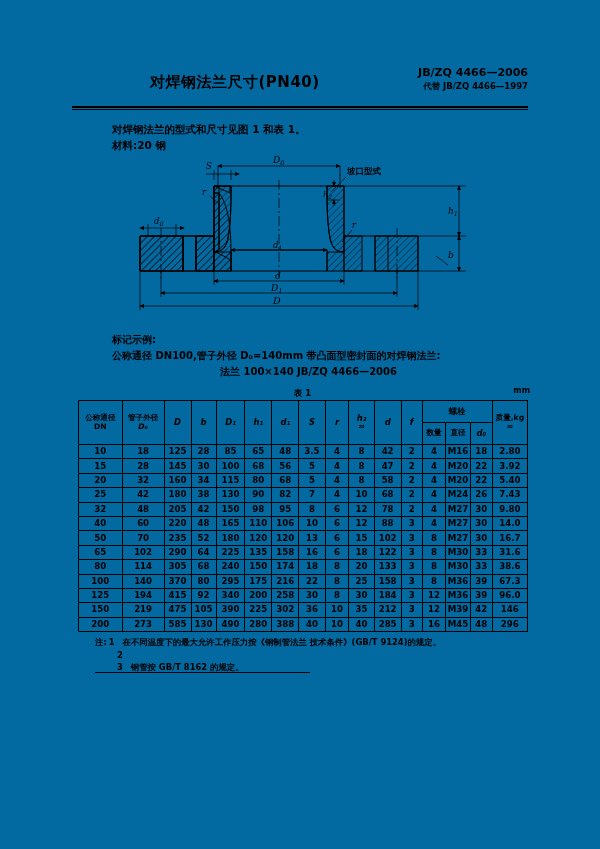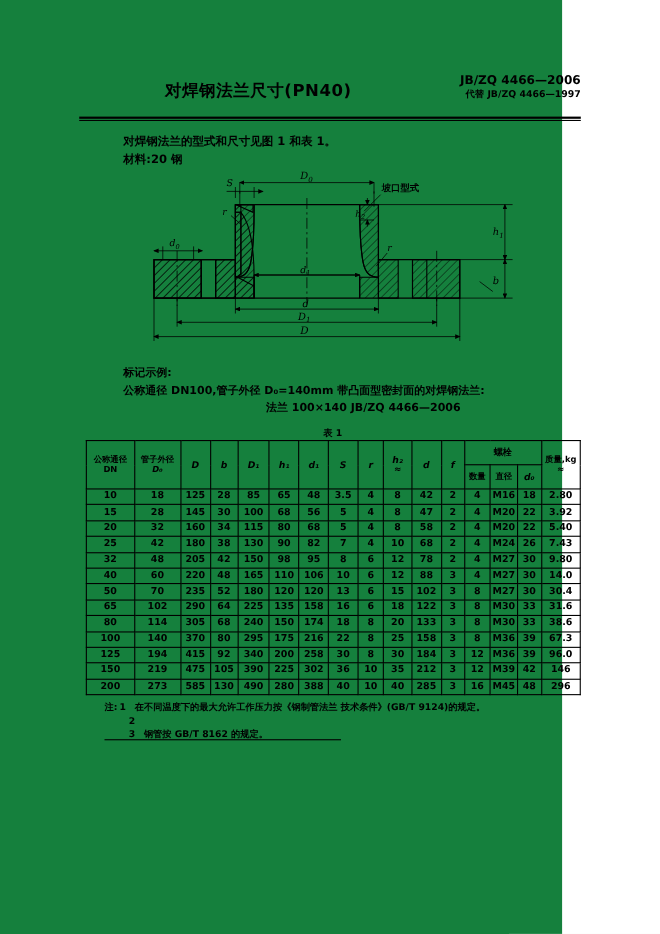--- a/index.html
+++ b/index.html
@@ -1,21 +1,21 @@
 <!DOCTYPE html>
 <html><head>
 <meta charset="utf-8">
 <style>
   html,body{margin:0;padding:0;background:#ffffff;}
   body{
     width:600px;height:849px;position:relative;overflow:hidden;
     font-family:"DejaVu Sans","Liberation Sans",sans-serif;
     color:#000;
   }
-  .page{position:absolute;left:0;top:0;width:511px;height:849px;background:#15803d;}
+  .page{position:absolute;left:0;top:0;width:600px;height:849px;background:#0369a1;}
 
   
   .hdr{position:absolute;left:72px;top:66px;width:456px;}
   .hdr-row{display:flex;align-items:flex-end;justify-content:space-between;}
   .doc-title{
     font-size:15px;font-weight:bold;letter-spacing:.5px;
     margin-left:78px;white-space:nowrap;
   }
   .std-block{text-align:right;line-height:1.35;}
   .std-no{font-size:11px;font-weight:bold;white-space:nowrap;text-align:center;}
@@ -29,21 +29,21 @@
 
   
   .figwrap{position:absolute;left:118px;top:152px;width:374px;height:168px;}
   .figwrap svg{display:block;}
   .fig-cap{position:absolute;left:118px;top:318px;width:374px;text-align:center;
            font-size:8.5px;font-weight:bold;}
 
   
   .mark{position:absolute;left:112px;top:332px;font-size:10px;font-weight:bold;line-height:1.6;}
   .mark div{white-space:nowrap;}
-  .mark .ind{padding-left:108px;text-align:center;}
+  .mark .ind{padding-left:108px;}
 
   
   .tbl-cap{position:absolute;left:75px;top:388px;width:455px;text-align:center;
            font-size:8.5px;font-weight:bold;}
   .unit{position:absolute;left:75px;top:386px;width:455px;text-align:right;
         font-size:8px;font-weight:bold;}
   .tablebox{position:absolute;left:78px;top:400px;width:450px;}
   table{border-collapse:collapse;width:450px;font-size:8.2px;font-weight:bold;}
   table td,table th{
     border:1px solid #000;text-align:center;vertical-align:middle;padding:0;
@@ -251,20 +251,21 @@
       <text x="155" y="152" font-size="9.5" font-style="italic" font-family="'DejaVu Serif',serif">D</text>
     </svg>
   </div>
 
   <div class="mark">
     <div>标记示例:</div>
     <div>公称通径 DN100,管子外径 D₀=140mm 带凸面型密封面的对焊钢法兰:</div>
     <div class="ind">法兰   100×140   JB/ZQ 4466—2006</div>
   </div>
 
+  <div class="unit">mm</div>
   <div class="tbl-cap">表 1</div>
 
   <div class="tablebox">
     <table class="tblouter">
       <thead>
         <tr>
           <td rowspan="2" class="hh" style="width:46px">
             <span class="cnsm">公称通径</span>
             <span class="cnsm">DN</span>
           </td>
@@ -419,21 +420,21 @@
             <td>120</td>
             <td>120</td>
             <td>13</td>
             <td>6</td>
             <td>15</td>
             <td>102</td>
             <td>3</td>
             <td>8</td>
             <td>M27</td>
             <td>30</td>
-            <td>30.4</td>
+            <td>16.7</td>
           </tr>
           <tr>
             <td>65</td>
             <td>102</td>
             <td>290</td>
             <td>64</td>
             <td>225</td>
             <td>135</td>
             <td>158</td>
             <td>16</td>

